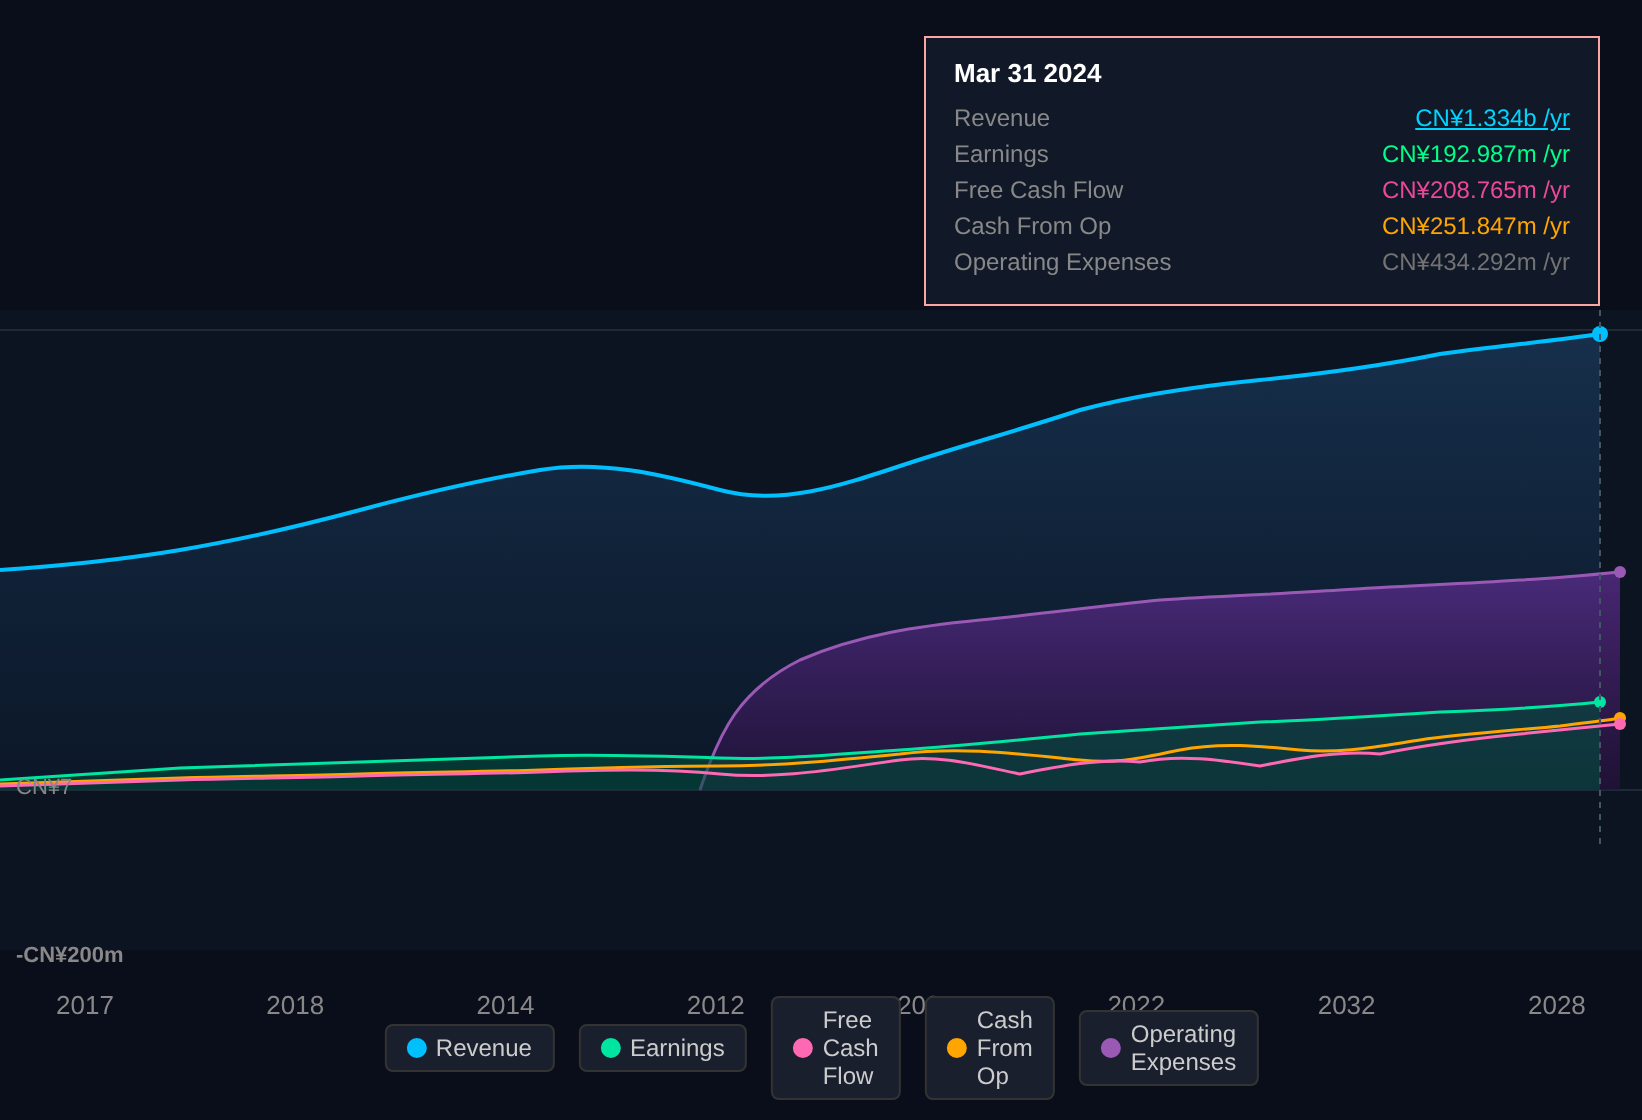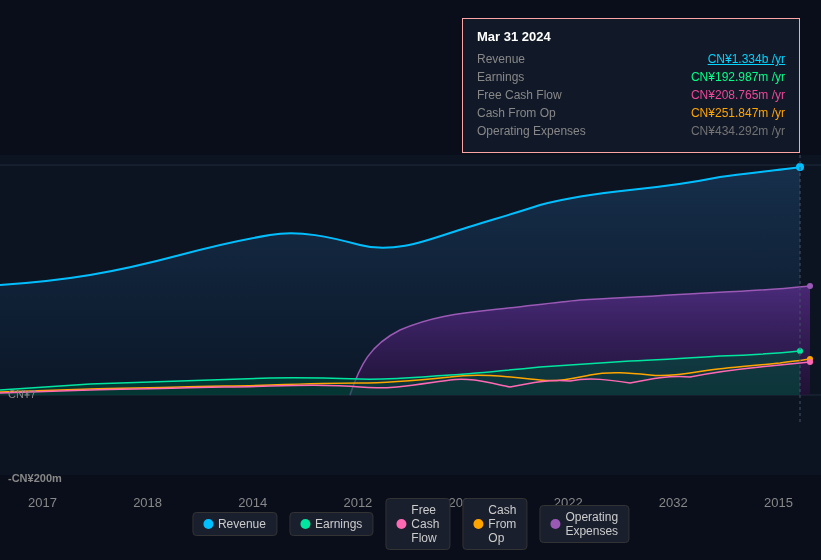--- a/index.html
+++ b/index.html
@@ -230,21 +230,21 @@
   <div class="y-axis-label" style="top: 472px; font-weight: bold;">-CN¥200m</div>
 
   <div style="position:absolute; bottom:50px; left:0; width:821px; display:flex; justify-content:space-between; padding:0 28px 0 28px;">
     <span class="x-label">2017</span>
     <span class="x-label">2018</span>
     <span class="x-label">2014</span>
     <span class="x-label">2012</span>
     <span class="x-label">2021</span>
     <span class="x-label">2022</span>
     <span class="x-label">2032</span>
-    <span class="x-label">2015</span>
+    <span class="x-label">2028</span>
   </div>
 
   <div class="legend">
     <div class="legend-item">
       <div class="legend-dot" style="background:#00bfff;"></div>
       <span>Revenue</span>
     </div>
     <div class="legend-item">
       <div class="legend-dot" style="background:#00e5a0;"></div>
       <span>Earnings</span>

